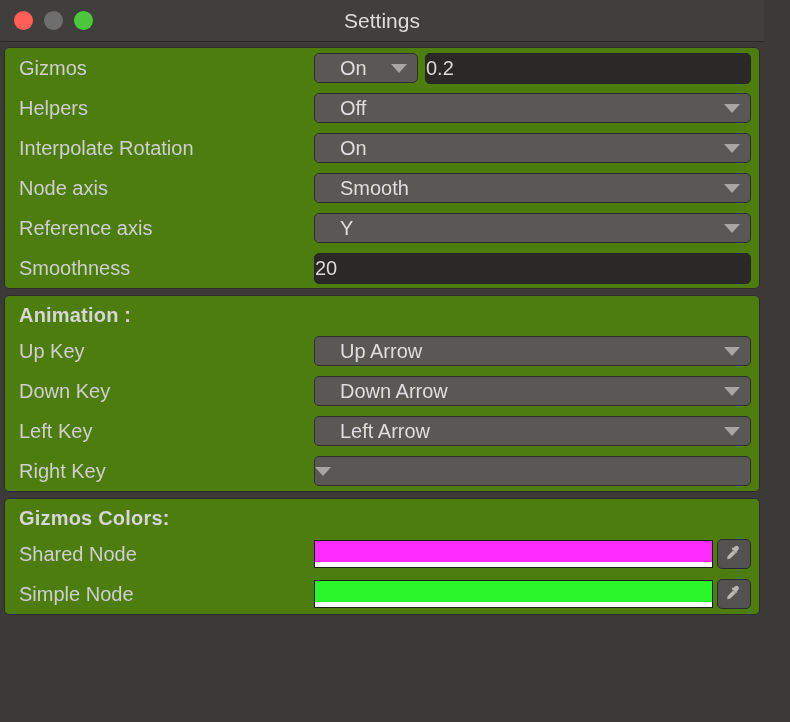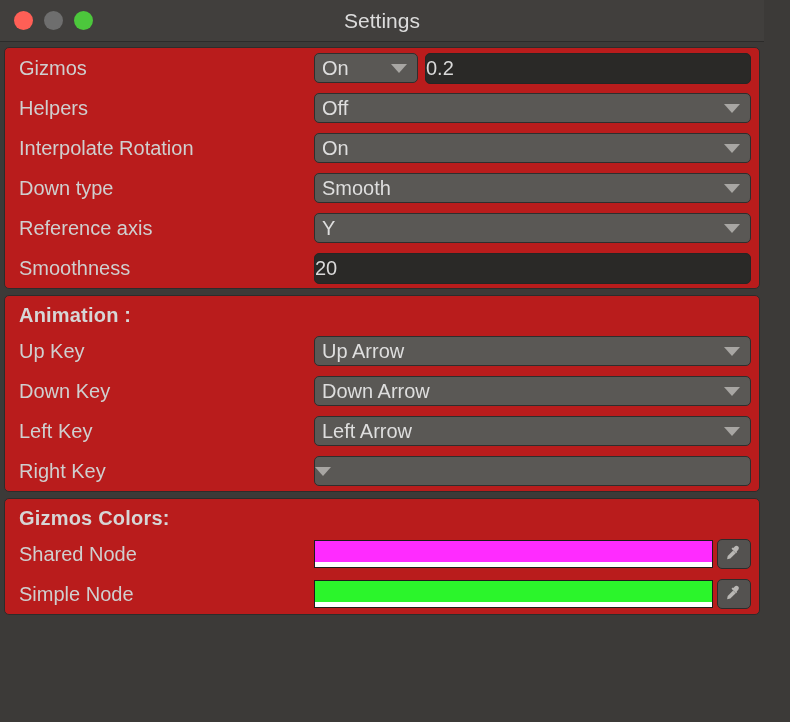--- a/index.html
+++ b/index.html
@@ -64,21 +64,21 @@
   }
 
   
   .content {
     flex: 1;
     padding: 5px 4px 0 4px;
     box-sizing: border-box;
   }
 
   .panel {
-    background: #b91c1c;
+    background: #4d7c0f;
     border: 1px solid #2d2c2b;
     border-radius: 5px;
     box-sizing: border-box;
     padding: 0 8px;
     margin-bottom: 6px;
   }
 
   .section-title {
     font-size: 20px;
     font-weight: bold;
@@ -121,21 +121,21 @@
     flex: 1;
     min-width: 0;
   }
   .dropdown.narrow {
     flex: 0 0 104px;
     width: 104px;
   }
   .dropdown-value {
     font-size: 20px;
     color: #dedede;
-    padding-left: 7px;
+    padding-left: 25px;
     white-space: nowrap;
     overflow: hidden;
     flex: 1;
   }
   .caret {
     width: 0;
     height: 0;
     border-left: 8px solid transparent;
     border-right: 8px solid transparent;
     border-top: 9px solid #a8a6a3;
@@ -248,21 +248,21 @@
         <div class="row-label">Interpolate Rotation</div>
         <div class="row-control">
           <div class="dropdown">
             <span class="dropdown-value">On</span>
             <span class="caret"></span>
           </div>
         </div>
       </div>
 
       <div class="row">
-        <div class="row-label">Down type</div>
+        <div class="row-label">Node axis</div>
         <div class="row-control">
           <div class="dropdown">
             <span class="dropdown-value">Smooth</span>
             <span class="caret"></span>
           </div>
         </div>
       </div>
 
       <div class="row">
         <div class="row-label">Reference axis</div>

